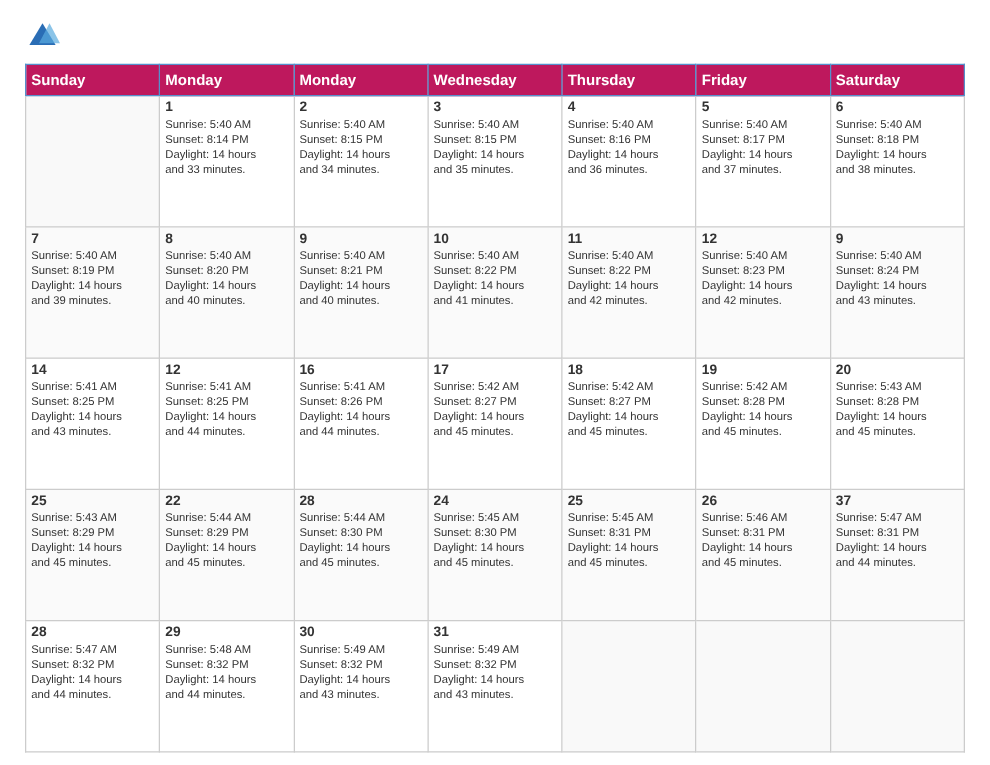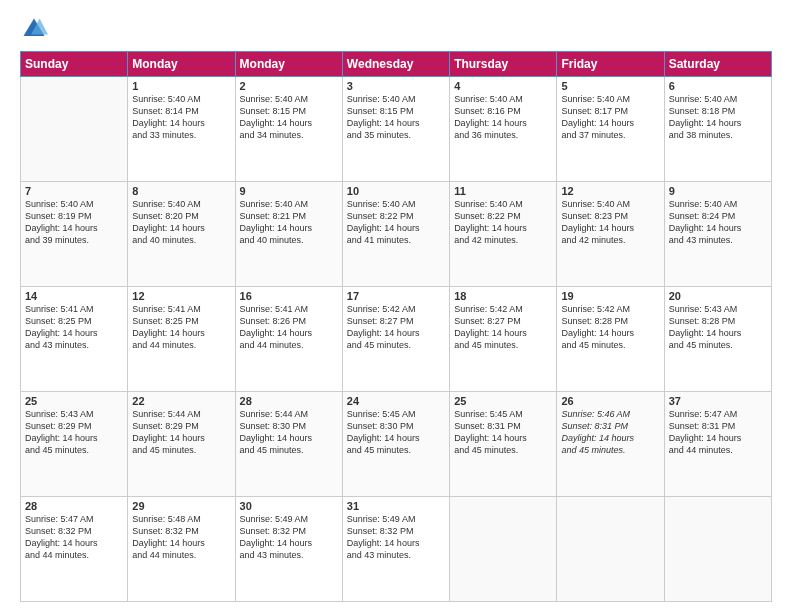--- a/index.html
+++ b/index.html
@@ -305,21 +305,21 @@
           </td>
           <td>
             <span class="day-num">25</span>
             <div class="cell-info" style="white-space: pre-line;">Sunrise: 5:45 AM
 Sunset: 8:31 PM
 Daylight: 14 hours
 and 45 minutes.</div>
           </td>
           <td>
             <span class="day-num">26</span>
-            <div class="cell-info" style="white-space: pre-line; font-style: italic;">Sunrise: 5:46 AM
+            <div class="cell-info" style="white-space: pre-line;">Sunrise: 5:46 AM
 Sunset: 8:31 PM
 Daylight: 14 hours
 and 45 minutes.</div>
           </td>
           <td>
             <span class="day-num">37</span>
             <div class="cell-info" style="white-space: pre-line;">Sunrise: 5:47 AM
 Sunset: 8:31 PM
 Daylight: 14 hours
 and 44 minutes.</div>

